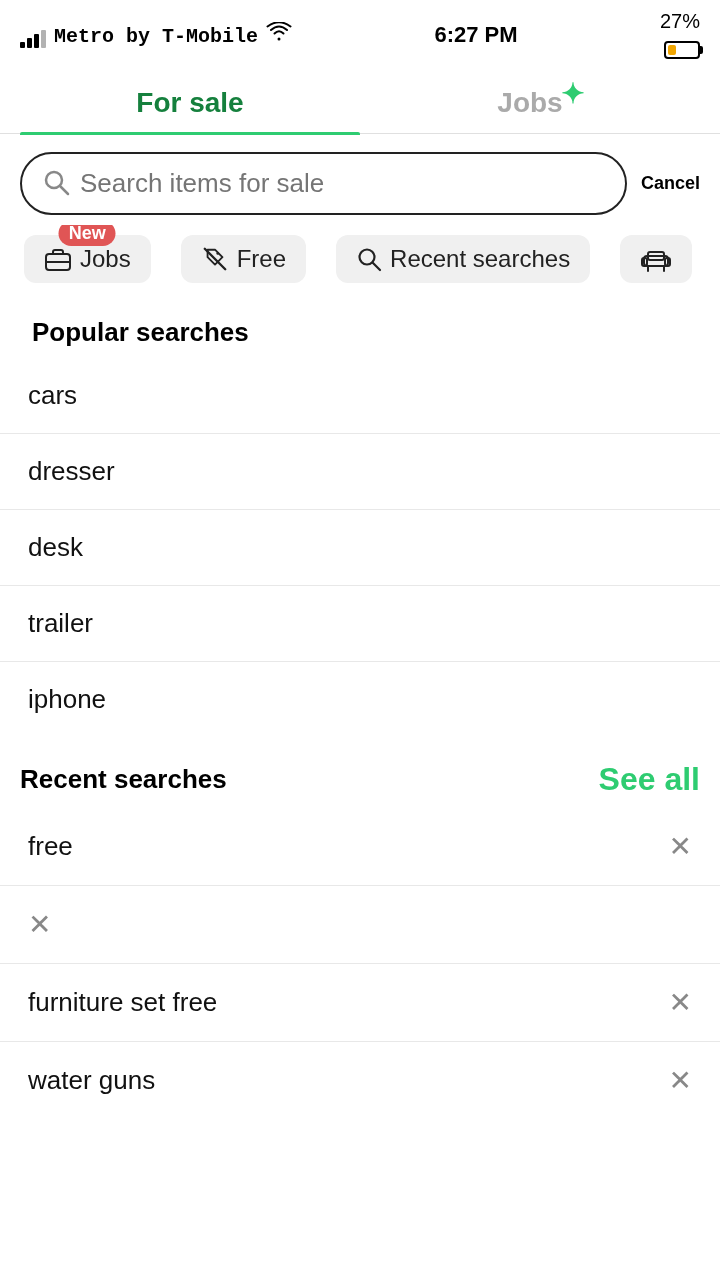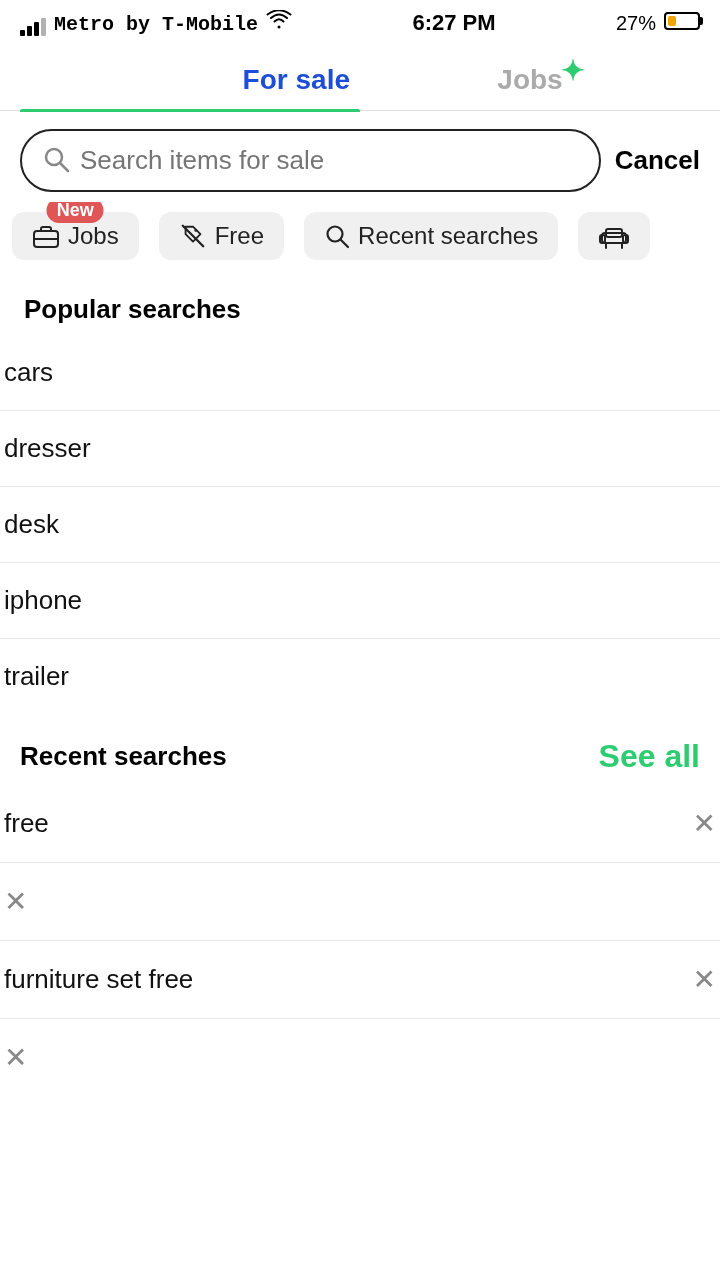--- a/index.html
+++ b/index.html
@@ -18,21 +18,21 @@
       justify-content: space-between;
       align-items: center;
       padding: 10px 20px 6px;
       font-size: 22px;
       font-weight: 500;
       color: #000;
     }
     .status-left { display: flex; align-items: flex-end; gap: 8px; font-family: Liberation Mono, monospace; }
     .status-carrier { font-size: 20px; font-weight: 600; }
     .status-center { font-size: 22px; font-weight: 600; }
-    .status-right { display: flex; align-items: flex-start; gap: 8px; font-size: 20px; }
+    .status-right { display: flex; align-items: flex-end; gap: 8px; font-size: 20px; flex-direction: column; }
     .battery-box {
       display: inline-flex; align-items: center;
       border: 2px solid #000; border-radius: 4px;
       width: 36px; height: 18px; padding: 2px; position: relative;
     }
     .battery-fill {
       height: 100%; width: 27%; background: #f0a500; border-radius: 2px;
     }
     .battery-tip {
       position: absolute; right: -5px; top: 50%; transform: translateY(-50%);
@@ -50,22 +50,21 @@
       flex: 1;
       text-align: center;
       padding: 18px 10px 14px;
       font-size: 28px;
       font-weight: 600;
       color: #aaa;
       cursor: pointer;
       position: relative;
     }
     .tab.active {
-      color: #1d4ed8;
-      text-align: right;
+      color: #15803d;
     }
     .tab.active::after {
       content: '';
       position: absolute;
       bottom: -1.5px;
       left: 0; right: 0;
       height: 3px;
       background: #2ecc71;
       border-radius: 2px 2px 0 0;
     }
@@ -100,34 +99,34 @@
     }
     .search-icon-svg { flex-shrink: 0; }
     .search-input {
       border: none; outline: none;
       font-size: 26px;
       color: #888;
       background: transparent;
       width: 100%;
     }
     .cancel-btn {
-      font-size: 26px;
+      font-size: 18px;
       font-weight: 600;
       color: #000;
       background: none;
       border: none;
       cursor: pointer;
       white-space: nowrap;
     }
 
     
     .chips-row {
       display: flex;
-      padding: 10px 12px;
-      gap: 20px;
+      padding: 10px 24px;
+      gap: 30px;
       overflow-x: auto;
       scrollbar-width: none;
     }
     .chips-row::-webkit-scrollbar { display: none; }
     .chip {
       display: flex;
       align-items: center;
       gap: 8px;
       padding: 10px 20px;
       border-radius: 12px;
@@ -148,32 +147,32 @@
       background: #e05555;
       color: #fff;
       font-size: 18px;
       font-weight: 700;
       padding: 2px 10px;
       border-radius: 20px;
     }
 
     
     .section-title {
-      padding: 24px 24px 10px;
+      padding: 24px 32px 10px;
       font-size: 26px;
       font-weight: 700;
       color: #000;
     }
 
     
     .list-item {
       display: flex;
       align-items: center;
       justify-content: space-between;
-      padding: 22px 4px;
+      padding: 22px 28px;
       border-bottom: 1px solid #e8e8e8;
       font-size: 26px;
       color: #111;
       cursor: pointer;
     }
     .list-item:last-child { border-bottom: none; }
     .close-x {
       font-size: 28px;
       color: #888;
       font-weight: 300;
@@ -311,24 +310,24 @@
   <div class="list-item">
     <span>cars</span>
   </div>
   <div class="list-item">
     <span>dresser</span>
   </div>
   <div class="list-item">
     <span>desk</span>
   </div>
   <div class="list-item">
+    <span>trailer</span>
+  </div>
+  <div class="list-item">
     <span>iphone</span>
-  </div>
-  <div class="list-item">
-    <span>trailer</span>
   </div>
 </div>
 
 <div class="section-header-row">
   <span class="section-header-title">Recent searches</span>
   <span class="see-all-link">See all</span>
 </div>
 
 <div>
   <div class="list-item">
@@ -336,15 +335,16 @@
     <span class="close-x">✕</span>
   </div>
   <div class="list-item">
     <span class="close-x">✕</span>
   </div>
   <div class="list-item">
     <span>furniture set free</span>
     <span class="close-x">✕</span>
   </div>
   <div class="list-item">
+    <span>water guns</span>
     <span class="close-x">✕</span>
   </div>
 </div>
 
 </body></html>

